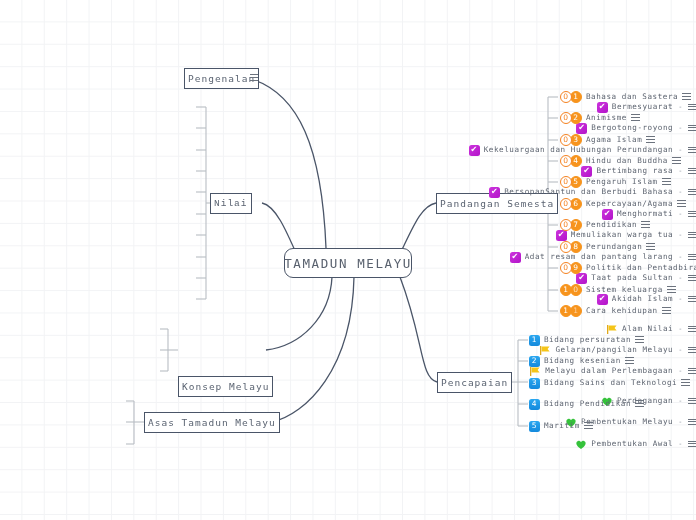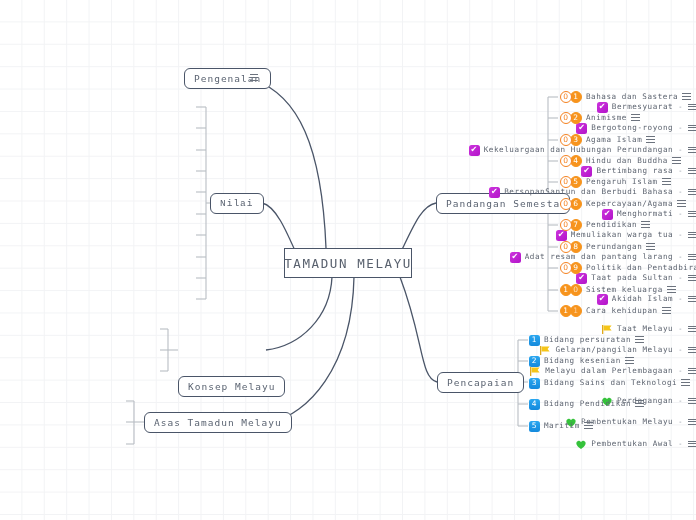--- a/index.html
+++ b/index.html
@@ -29,42 +29,42 @@
     width: 696px;
     height: 520px;
     pointer-events: none;
   }
 
   
   .node {
     position: absolute;
     box-sizing: border-box;
     border: 1.4px solid #4a5568;
-    border-radius: 0;
+    border-radius: 9px;
     background: #ffffff;
     color: #5b6472;
     display: flex;
     align-items: center;
     justify-content: center;
     letter-spacing: 1px;
     white-space: nowrap;
   }
   .node.central {
     font-size: 12.5px;
     padding: 0 14px;
     height: 30px;
     letter-spacing: 1.6px;
     color: #59616e;
   }
   .node.branch {
     font-size: 9.5px;
     height: 21px;
-    padding: 0 9px;
+    padding: 0 3px;
     border-width: 1.2px;
-    border-radius: 6px;
+    border-radius: 0;
   }
 
   
   .leaf {
     position: absolute;
     display: flex;
     align-items: center;
     gap: 4px;
     font-size: 7.6px;
     color: #5d6470;
@@ -384,21 +384,21 @@
       </span>
   </div>
 
   <div class="leaf left" style="top:322px; width:160px;">
     <span class="ic ic-flag">
       <svg width="12" height="11" viewBox="0 0 12 11">
           <rect x="1" y="1" width="1.3" height="9" fill="#e0a91c"></rect>
           <path d="M2.6 1.4 L10.6 1.4 L8.6 4 L10.6 6.6 L2.6 6.6 Z" fill="#f5c518"></path>
         </svg>
     </span>
-    <span class="leaf-label">Taat Melayu</span>
+    <span class="leaf-label">Alam Nilai</span>
     <span class="dash">-</span>
     <span class="note-icon">
         <i></i>
         <i></i>
         <i></i>
       </span>
   </div>
   <div class="leaf left" style="top:343px; width:160px;text-align:center;">
     <span class="ic ic-flag">
       <svg width="12" height="11" viewBox="0 0 12 11">

